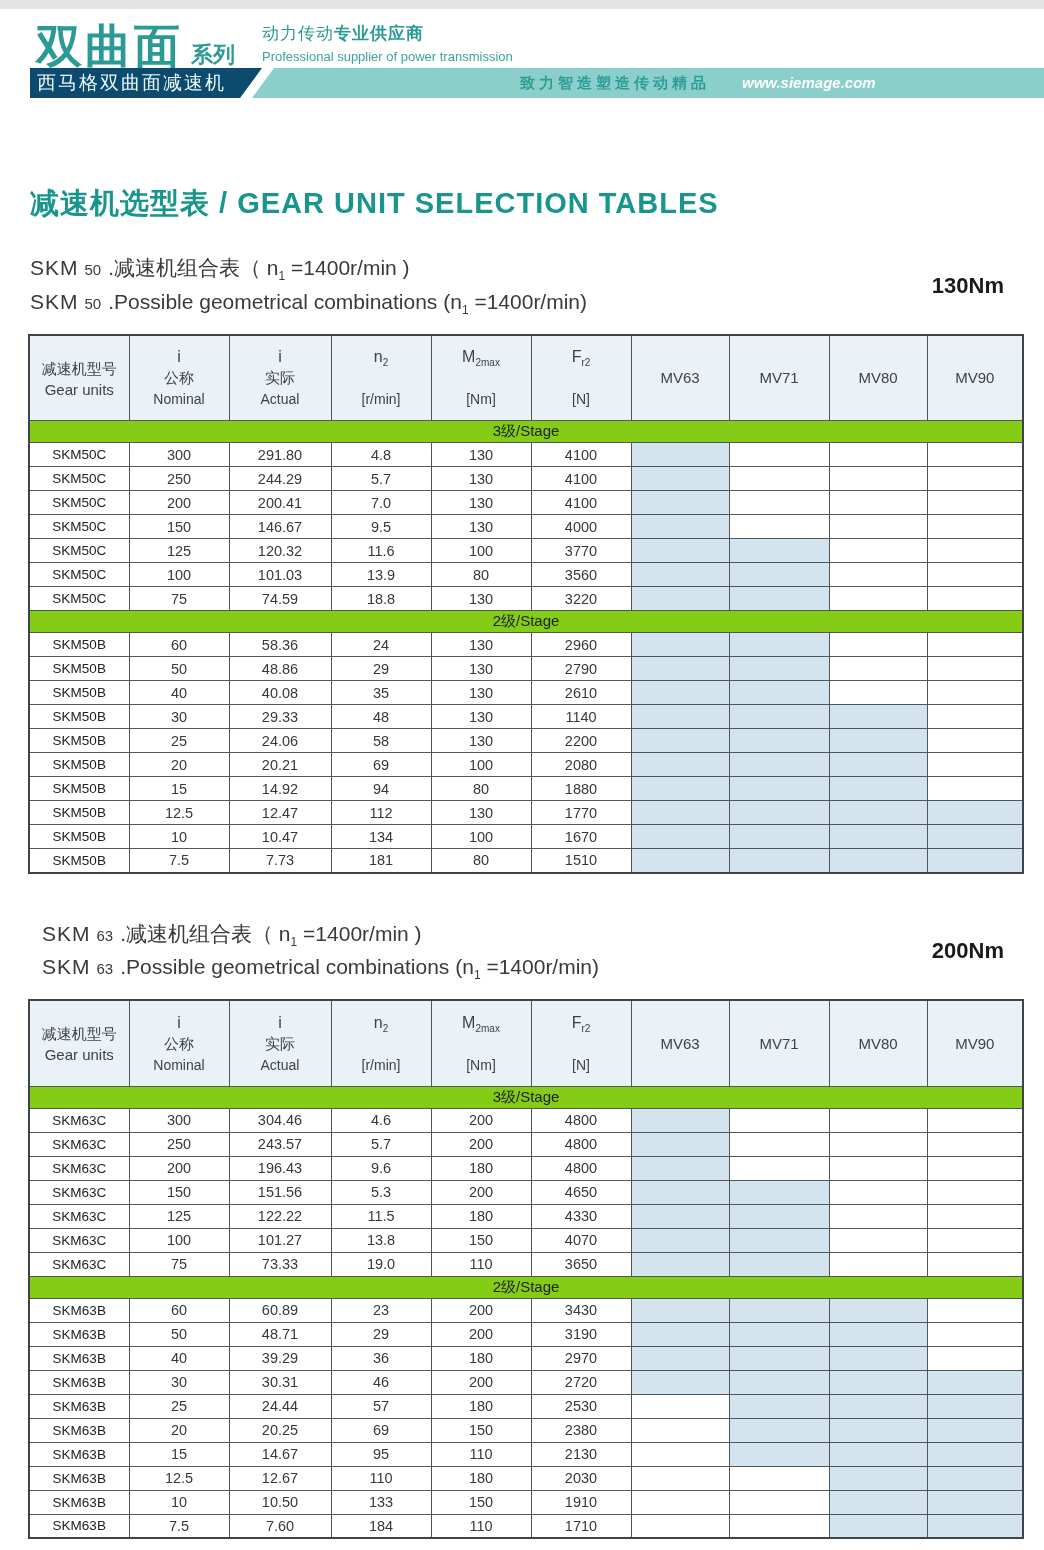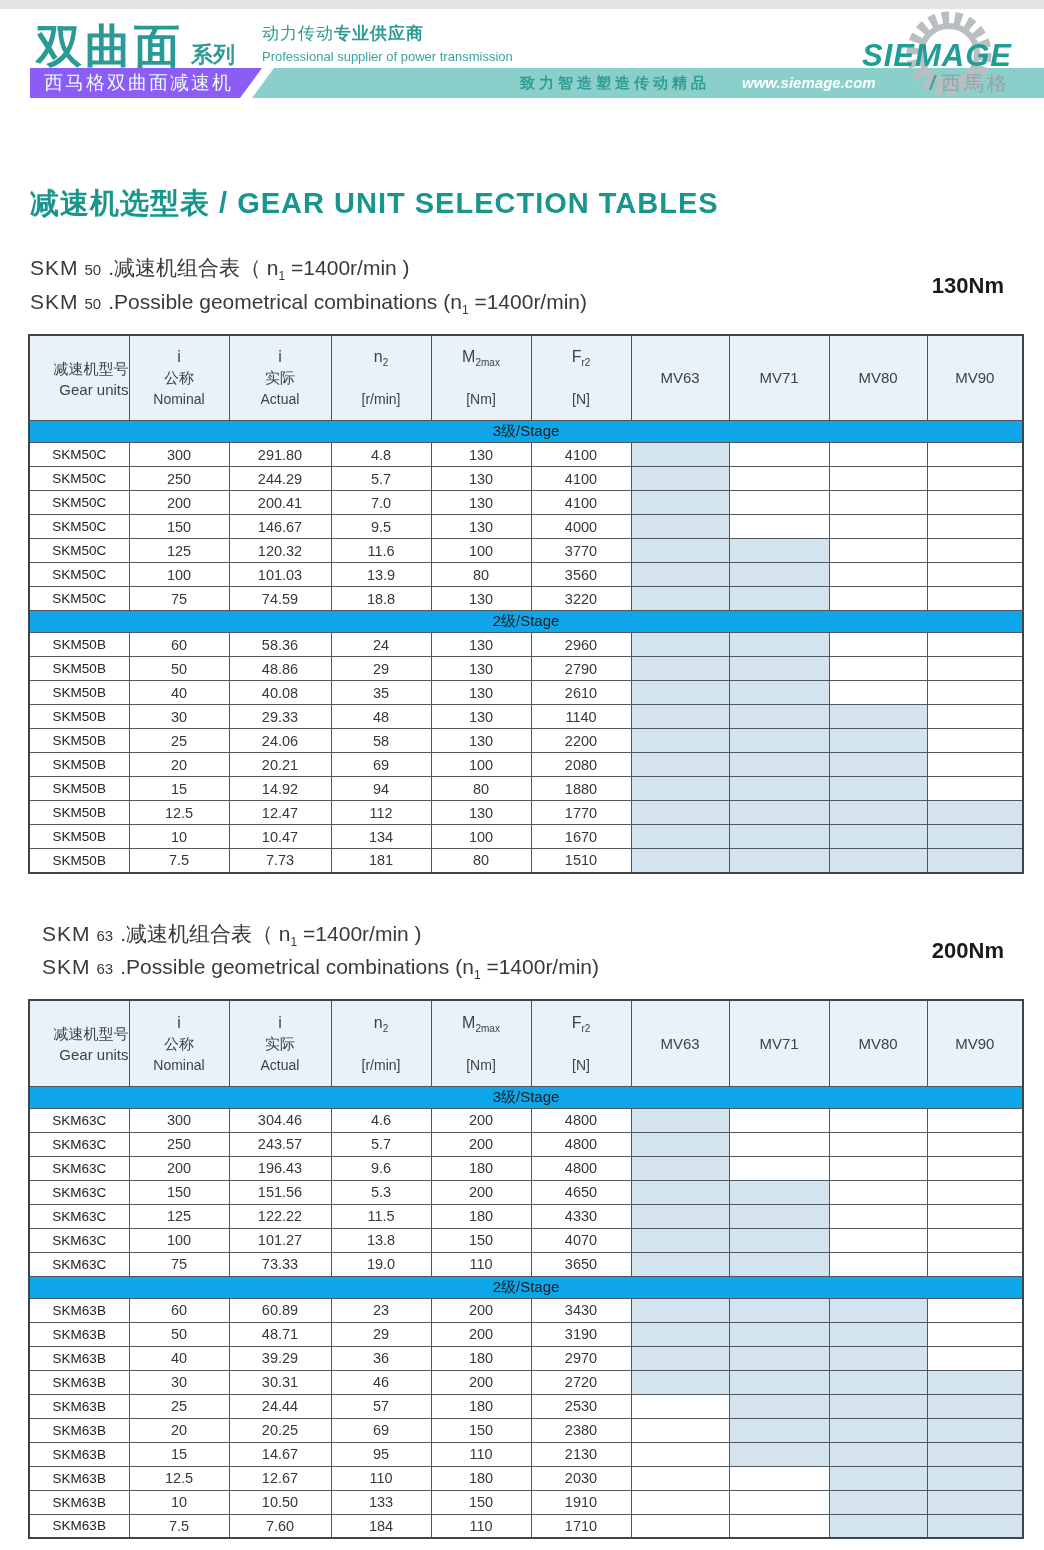--- a/index.html
+++ b/index.html
@@ -23,24 +23,24 @@
   .tagline-en { font-size: 13px; margin-top: 4px; color: #3aa49d; }
 
   .banner { position: absolute; left: 0; top: 68px; width: 100%; height: 30px; }
   .banner-light {
     position: absolute; left: 252px; right: 0; top: 0; height: 100%;
     background: #8bcfca;
     clip-path: polygon(22px 0, 100% 0, 100% 100%, 0 100%);
   }
   .banner-dark {
     position: absolute; left: 30px; width: 232px; top: 0; height: 100%;
-    background: #8b5cf6;
+    background: #0c4a6e;
     clip-path: polygon(0 0, 100% 0, calc(100% - 22px) 100%, 0 100%);
     color: #eafaf8; font-size: 19px; letter-spacing: 2px;
-    display: flex; align-items: center; padding-left: 14px;
+    display: flex; align-items: center; padding-left: 7px;
   }
   .banner-slogan {
     position: absolute; left: 520px; top: 6px;
     color: #2f9d97; font-size: 15px; font-weight: bold; letter-spacing: 4px;
   }
   .banner-url {
     position: absolute; left: 742px; top: 6px;
     color: #ffffff; font-size: 15px; font-weight: bold; font-style: italic;
   }
 
@@ -75,23 +75,23 @@
     border-collapse: collapse; table-layout: fixed;
     width: 994px; margin-left: 28px;
     border: 2px solid #3f4449;
   }
   .sel-table th, .sel-table td { border: 1px solid #51565b; text-align: center; vertical-align: middle; }
   .sel-table .header-row th { background: #eaf1f7; height: 86px; font-weight: normal; color: #3c4348; }
   .h-sym { font-size: 16px; }
   .h-sym sub { font-size: 10px; }
   .h-zh { font-size: 15px; margin-top: 3px; }
   .h-en { font-size: 14px; margin-top: 3px; }
-  .h-gear .h-zh, .h-gear .h-en { font-size: 15px; margin-top: 2px; text-align: right; }
+  .h-gear .h-zh, .h-gear .h-en { font-size: 15px; margin-top: 2px; }
   .h-mv { font-size: 15px; }
-  .stage-cell { height: 22px; font-size: 15px; color: #1f1f1f; background: #0ea5e9; }
+  .stage-cell { height: 22px; font-size: 15px; color: #1f1f1f; background: #84cc16; }
   .data-row td { height: 24px; font-size: 14.5px; color: #36383a; background: #ffffff; }
   .data-row td.model { font-size: 13.5px; color: #222; }
   .data-row td.shaded { background: #d4e4ef; }
 </style>
 </head>
 <body>
 
 <div class="page">
 
   <div class="masthead">
@@ -108,30 +108,20 @@
       <div class="tagline-en">Professional supplier of power transmission</div>
     </div>
 
     <div class="banner">
       <div class="banner-light"></div>
       <div class="banner-dark">西马格双曲面减速机</div>
       <div class="banner-slogan">致力智造塑造传动精品</div>
       <div class="banner-url">www.siemage.com</div>
     </div>
 
-    <div class="logo">
-      <svg width="110" height="100" viewBox="0 0 110 100">
-        <g transform="translate(55,50)">
-          <circle r="36" fill="none" stroke="#b9bec0" stroke-width="13" stroke-dasharray="7 5.5"></circle>
-          <circle r="28" fill="none" stroke="#b9bec0" stroke-width="6"></circle>
-        </g>
-      </svg>
-      <div class="logo-wordmark">SIEMAGE</div>
-      <div class="logo-cn"><span class="slash">/</span><span>西馬格</span></div>
-    </div>
   </div>
 
   <h1 class="page-title">减速机选型表 / GEAR UNIT SELECTION TABLES</h1>
 
   <section class="sec1">
     <div class="sec-head">
       <div class="sec-lines">
         <div class="sec-line">
           <span class="skm">SKM</span><span class="skm-size">50</span><span>.减速机组合表（ n</span><sub>1</sub><span> =1400r/min )</span>
         </div>

